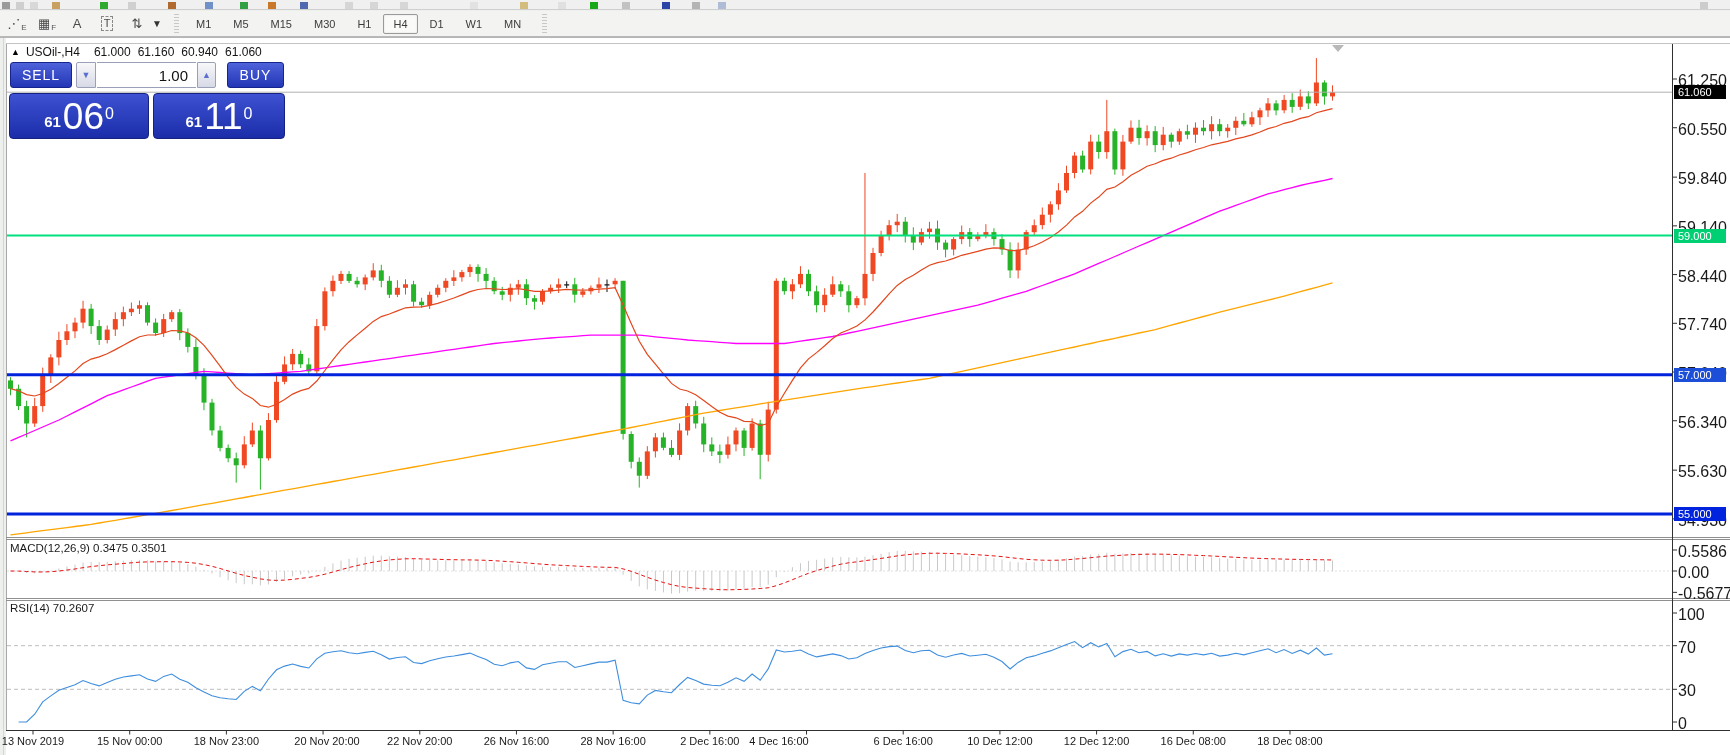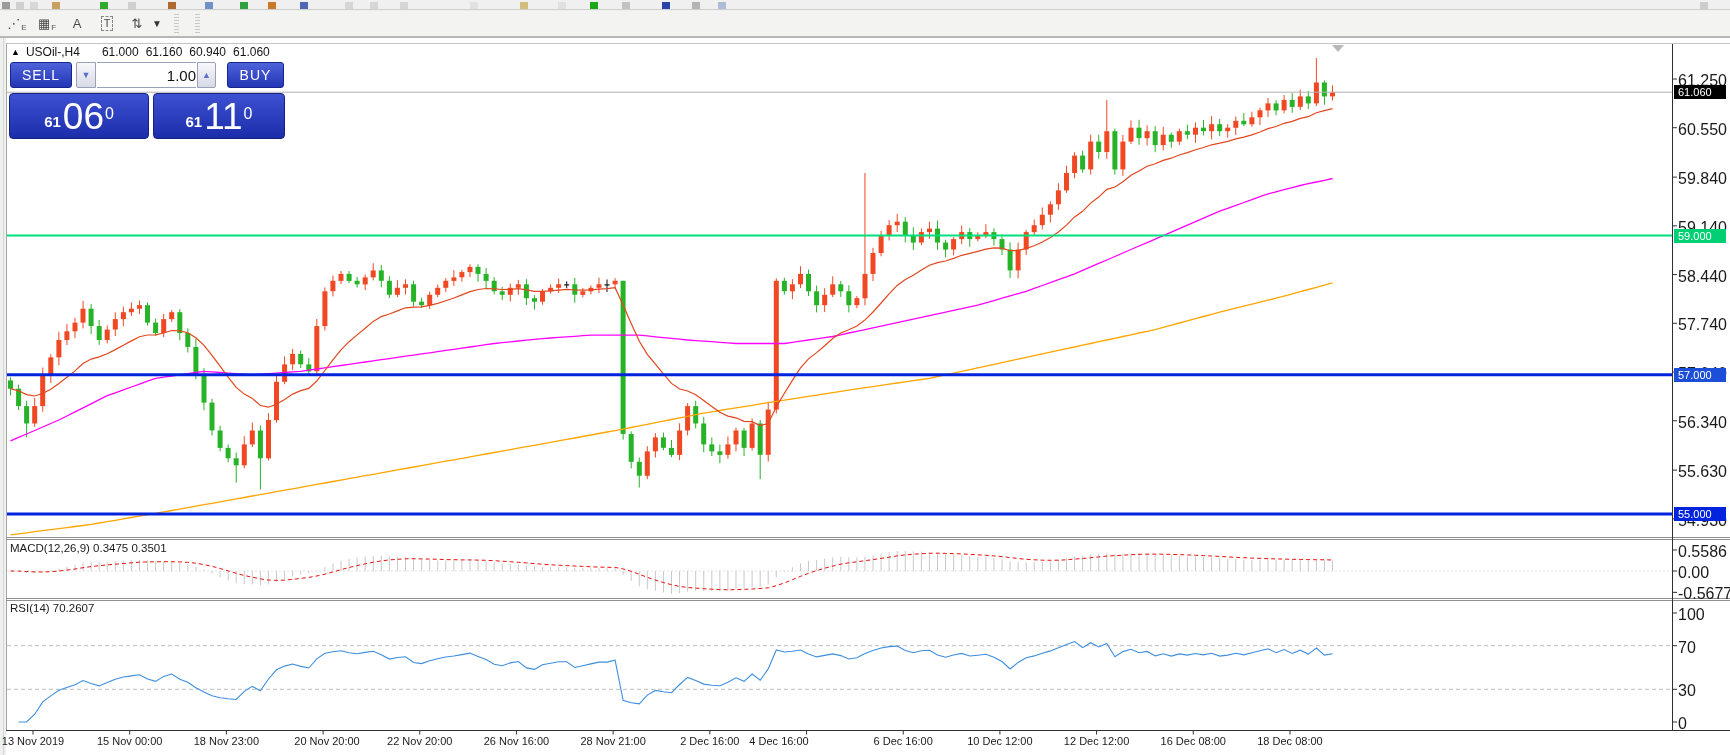--- a/index.html
+++ b/index.html
@@ -25,39 +25,39 @@
     background:repeating-linear-gradient(180deg,#c8c8c8 0 1px,transparent 1px 3px); }
   .tf-btn { padding:3px 9px; font-size:11px; color:#3c3c3c; margin:0 1px; border:1px solid transparent; border-radius:2px; }
   .tf-btn.active { background:#fafaf8; border-color:#9a9a9a; box-shadow:inset 0 0 2px #ddd; }
 
   
   #chart-svg { position:absolute; left:0; top:0; width:1730px; height:755px; }
 
   #chart-header { position:absolute; left:11px; top:45px; font-size:12px; color:#141414;
     display:flex; align-items:center; z-index:5; }
   #chart-header .arrow { font-size:9px; margin-right:6px; color:#000; }
-  #chart-header .sym { margin-right:22px; }
+  #chart-header .sym { margin-right:14px; }
   #chart-header span.v { margin-right:7px; }
 
   
   #trade-panel { position:absolute; left:8px; top:62px; width:278px; height:79px; z-index:6;
     font-family:"Liberation Sans",sans-serif; }
   .tp-btn { position:absolute; height:26px; top:0; border-radius:3px; color:#fff;
     background:linear-gradient(#4e62da,#2336b6); border:1px solid #16248e;
     font-size:14px; display:flex; align-items:center; justify-content:center; letter-spacing:1px; }
   #sell-btn { left:2px; width:62px; }
   #buy-btn  { left:219px; width:57px; }
   .spin { position:absolute; top:0; width:20px; height:26px; background:linear-gradient(#f8f8fa,#d7d9e6);
     border:1px solid #9aa0b8; display:flex; align-items:center; justify-content:center;
     color:#5a6fd0; font-size:9px; }
   #spin-down { left:68px; border-radius:2px 0 0 2px; }
   #spin-up { left:189px; width:19px; border-radius:0 2px 2px 0; }
   #lot-input { position:absolute; left:89px; top:0; width:99px; height:26px; border:1px solid #9aa0b8;
     border-left:none; border-right:none; background:#fff; font-size:15px; text-align:right;
-    padding-right:0; color:#111; font-family:"Liberation Sans",sans-serif; }
+    padding-right:8px; color:#111; font-family:"Liberation Sans",sans-serif; }
   .price-box { position:absolute; top:31px; height:46px; border-radius:4px; color:#fff;
     background:linear-gradient(#3d51d2,#1b2da9); border:1px solid #15227f;
     display:flex; align-items:flex-end; justify-content:center; padding-bottom:5px; }
   #sell-box { left:1px; width:140px; }
   #buy-box { left:145px; width:132px; }
   .pb-big { font-size:15px; font-weight:bold; margin-right:2px; line-height:22px; }
   .pb-pips { font-size:37px; line-height:33px; font-weight:400; }
   .pb-sup { font-size:16px; line-height:40px; vertical-align:top; margin-left:1px; align-self:flex-start; }
 
   
@@ -117,20 +117,31 @@
         </span>
         <span class="tool-btn">
           <span class="dashed-box">T</span>
         </span>
         <span class="tool-btn">
           <span>⇅</span>
         </span>
       </span>
     <span class="caret-btn">▼</span>
     <span class="tb-sep"></span>
+    <span id="tf-buttons" style="display: flex;">
+        <span class="tf-btn">M1</span>
+        <span class="tf-btn">M5</span>
+        <span class="tf-btn">M15</span>
+        <span class="tf-btn">M30</span>
+        <span class="tf-btn">H1</span>
+        <span class="tf-btn active">H4</span>
+        <span class="tf-btn">D1</span>
+        <span class="tf-btn">W1</span>
+        <span class="tf-btn">MN</span>
+      </span>
     <span class="tb-sep"></span>
   </div>
 
   <svg id="chart-svg" xmlns="http://www.w3.org/2000/svg">
       <rect x="6" y="38" width="1724" height="717" fill="#ffffff"></rect>
       <line x1="0" x2="1730" y1="37.5" y2="37.5" stroke="#b5b5b5"></line>
       <line x1="6" x2="1730" y1="43.5" y2="43.5" stroke="#c4c4c4"></line>
       <line x1="6.5" x2="6.5" y1="44" y2="730.5" stroke="#a8a8a8"></line>
       <line x1="3.5" x2="3.5" y1="38" y2="755" stroke="#d6d6d6"></line>
       <defs>
@@ -755,21 +766,21 @@
       <div class="pbadge" style="top: 367.8px; background: #1d4ed8;">57.000</div>
       <div class="pbadge" style="top: 507px; background: rgb(0, 35, 221);">55.000</div>
     </div>
   <div id="time-axis">
       <div class="tlabel" style="left: 33px;">13 Nov 2019</div>
       <div class="tlabel" style="left: 129.69px;">15 Nov 00:00</div>
       <div class="tlabel" style="left: 226.38px;">18 Nov 23:00</div>
       <div class="tlabel" style="left: 327px;">20 Nov 20:00</div>
       <div class="tlabel" style="left: 419.76px;">22 Nov 20:00</div>
       <div class="tlabel" style="left: 516.45px;">26 Nov 16:00</div>
-      <div class="tlabel" style="left: 613.14px;">28 Nov 21:00</div>
+      <div class="tlabel" style="left: 613.14px;">28 Nov 16:00</div>
       <div class="tlabel" style="left: 709.83px;">2 Dec 16:00</div>
       <div class="tlabel" style="left: 779px;">4 Dec 16:00</div>
       <div class="tlabel" style="left: 903.21px;">6 Dec 16:00</div>
       <div class="tlabel" style="left: 999.9px;">10 Dec 12:00</div>
       <div class="tlabel" style="left: 1096.59px;">12 Dec 12:00</div>
       <div class="tlabel" style="left: 1193.28px;">16 Dec 08:00</div>
       <div class="tlabel" style="left: 1289.97px;">18 Dec 08:00</div>
     </div>
 </div>
 

